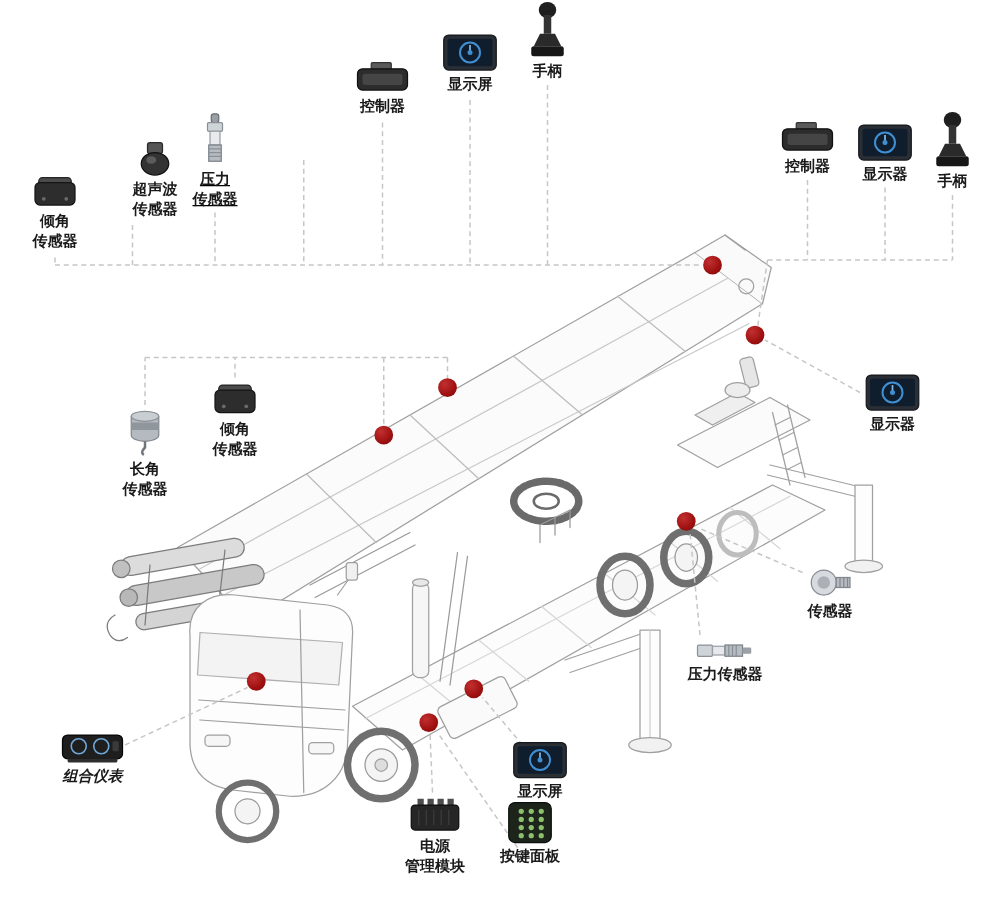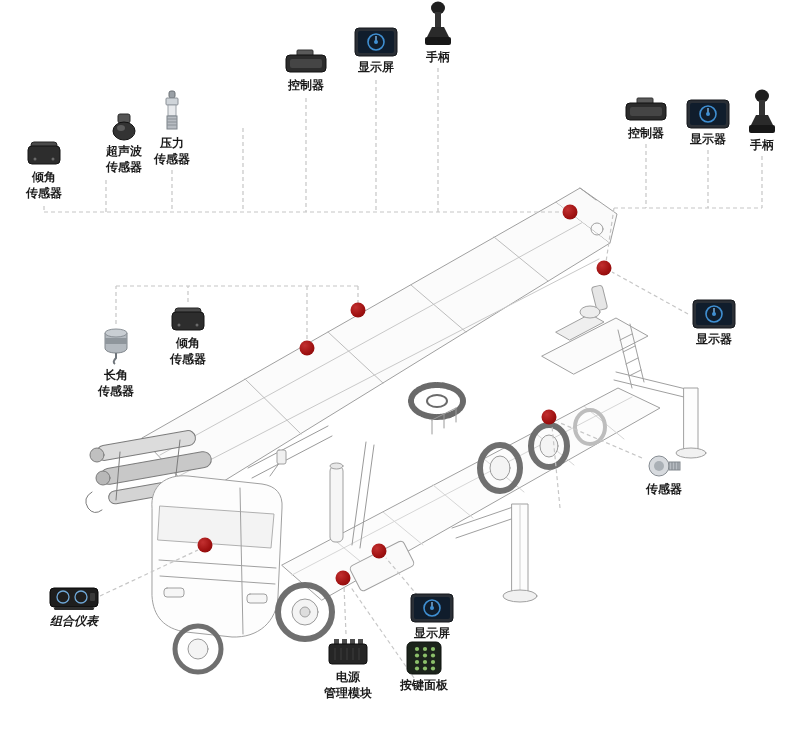--- a/index.html
+++ b/index.html
@@ -221,21 +221,21 @@
     <div class="component" style="left:70px;top:112px;align-items:flex-end;">
       <svg width="36" height="30" viewBox="0 0 36 30">
         <rect x="12" y="2" width="12" height="9" rx="2" fill="#555555" stroke="#2a2a2a"></rect>
         <ellipse cx="18" cy="19" rx="11" ry="9" fill="#333333" stroke="#111111"></ellipse>
         <ellipse cx="15" cy="16" rx="4" ry="3" fill="#5c5c5c"></ellipse>
       </svg>
       <div class="label">超声波
 传感器</div>
     </div>
 
-    <div class="component" style="left:136px;top:90px;">
+    <div class="component" style="left:136px;top:90px;text-decoration:underline;">
       <svg width="22" height="44" viewBox="0 0 22 44">
         <rect x="8" y="1" width="6" height="7" rx="2" fill="#9aa0a6" stroke="#6b7075"></rect>
         <rect x="5" y="8" width="12" height="7" rx="1" fill="#cfd4d9" stroke="#8a9096"></rect>
         <rect x="7" y="15" width="8" height="11" fill="#e8eaed" stroke="#9aa0a6"></rect>
         <rect x="6" y="26" width="10" height="13" fill="#b7bcc2" stroke="#7d838a"></rect>
         <line x1="6" y1="29" x2="16" y2="29" stroke="#8a9096"></line>
         <line x1="6" y1="32" x2="16" y2="32" stroke="#8a9096"></line>
         <line x1="6" y1="35" x2="16" y2="35" stroke="#8a9096"></line>
       </svg>
       <div class="label">压力
@@ -319,20 +319,32 @@
         <circle cx="15" cy="14" r="10" fill="#d7dade" stroke="#868c92"></circle>
         <circle cx="15" cy="14" r="5" fill="#aab0b6"></circle>
         <rect x="25" y="10" width="11" height="8" fill="#b7bcc2" stroke="#81878d"></rect>
         <line x1="28" y1="10" x2="28" y2="18" stroke="#81878d"></line>
         <line x1="31" y1="10" x2="31" y2="18" stroke="#81878d"></line>
         <line x1="34" y1="10" x2="34" y2="18" stroke="#81878d"></line>
       </svg>
       <div class="label">传感器</div>
     </div>
 
+    <div class="component" style="left:544px;top:510px;">
+      <svg width="48" height="20" viewBox="0 0 48 20">
+        <rect x="2" y="6" width="12" height="9" rx="1" fill="#cfd4d9" stroke="#8a9096"></rect>
+        <rect x="14" y="7" width="10" height="7" fill="#e6e8eb" stroke="#9aa0a6"></rect>
+        <rect x="24" y="6" width="14" height="9" fill="#b7bcc2" stroke="#7d838a"></rect>
+        <line x1="27" y1="6" x2="27" y2="15" stroke="#8a9096"></line>
+        <line x1="30" y1="6" x2="30" y2="15" stroke="#8a9096"></line>
+        <line x1="33" y1="6" x2="33" y2="15" stroke="#8a9096"></line>
+        <rect x="38" y="8" width="7" height="5" rx="1" fill="#9aa0a6"></rect>
+      </svg>
+      <div class="label">压力传感器</div>
+    </div>
 
     <div class="component" style="left:396px;top:592px;">
       <svg width="46" height="32" viewBox="0 0 46 32">
         <rect x="2" y="2" width="42" height="28" rx="4" fill="#2a2f36" stroke="#14171b"></rect>
         <rect x="5" y="5" width="36" height="22" rx="2" fill="#101d2c"></rect>
         <circle cx="23" cy="16" r="8" fill="none" stroke="#3f8fd2" stroke-width="1.6"></circle>
         <path d="M23,16 L23,10" stroke="#7fb8e8" stroke-width="1.4"></path>
         <circle cx="23" cy="16" r="2" fill="#3f8fd2"></circle>
       </svg>
       <div class="label">显示屏</div>

